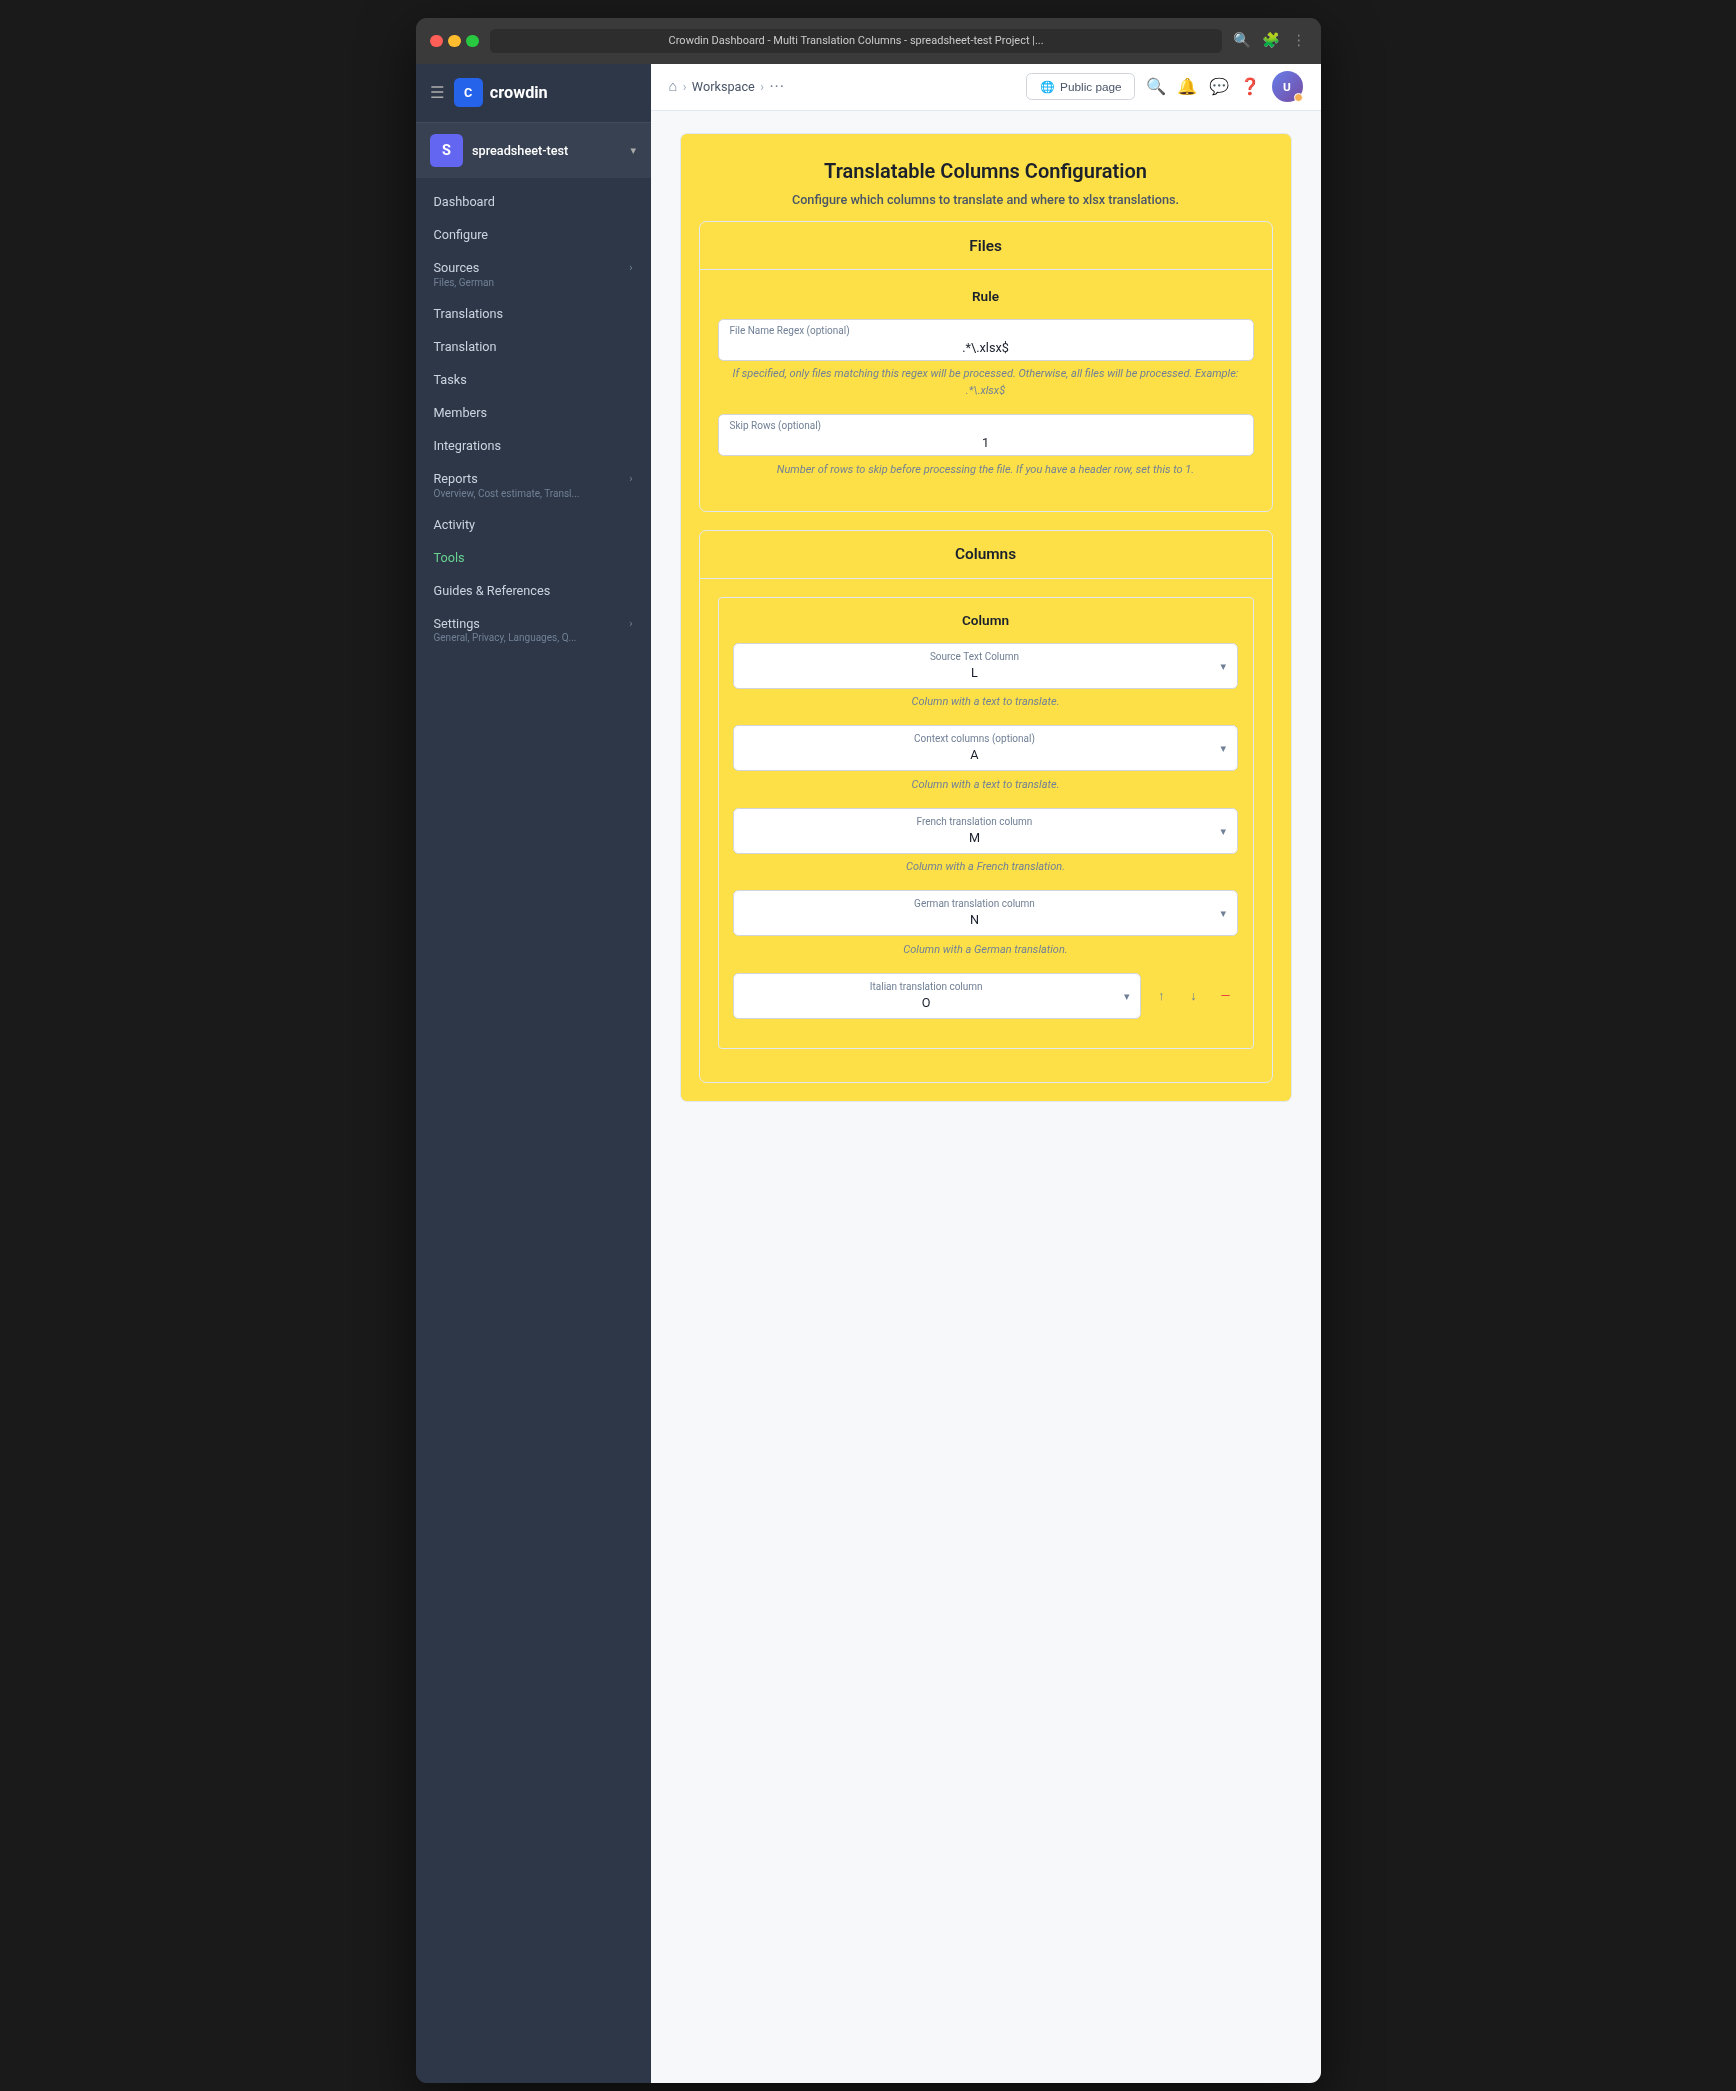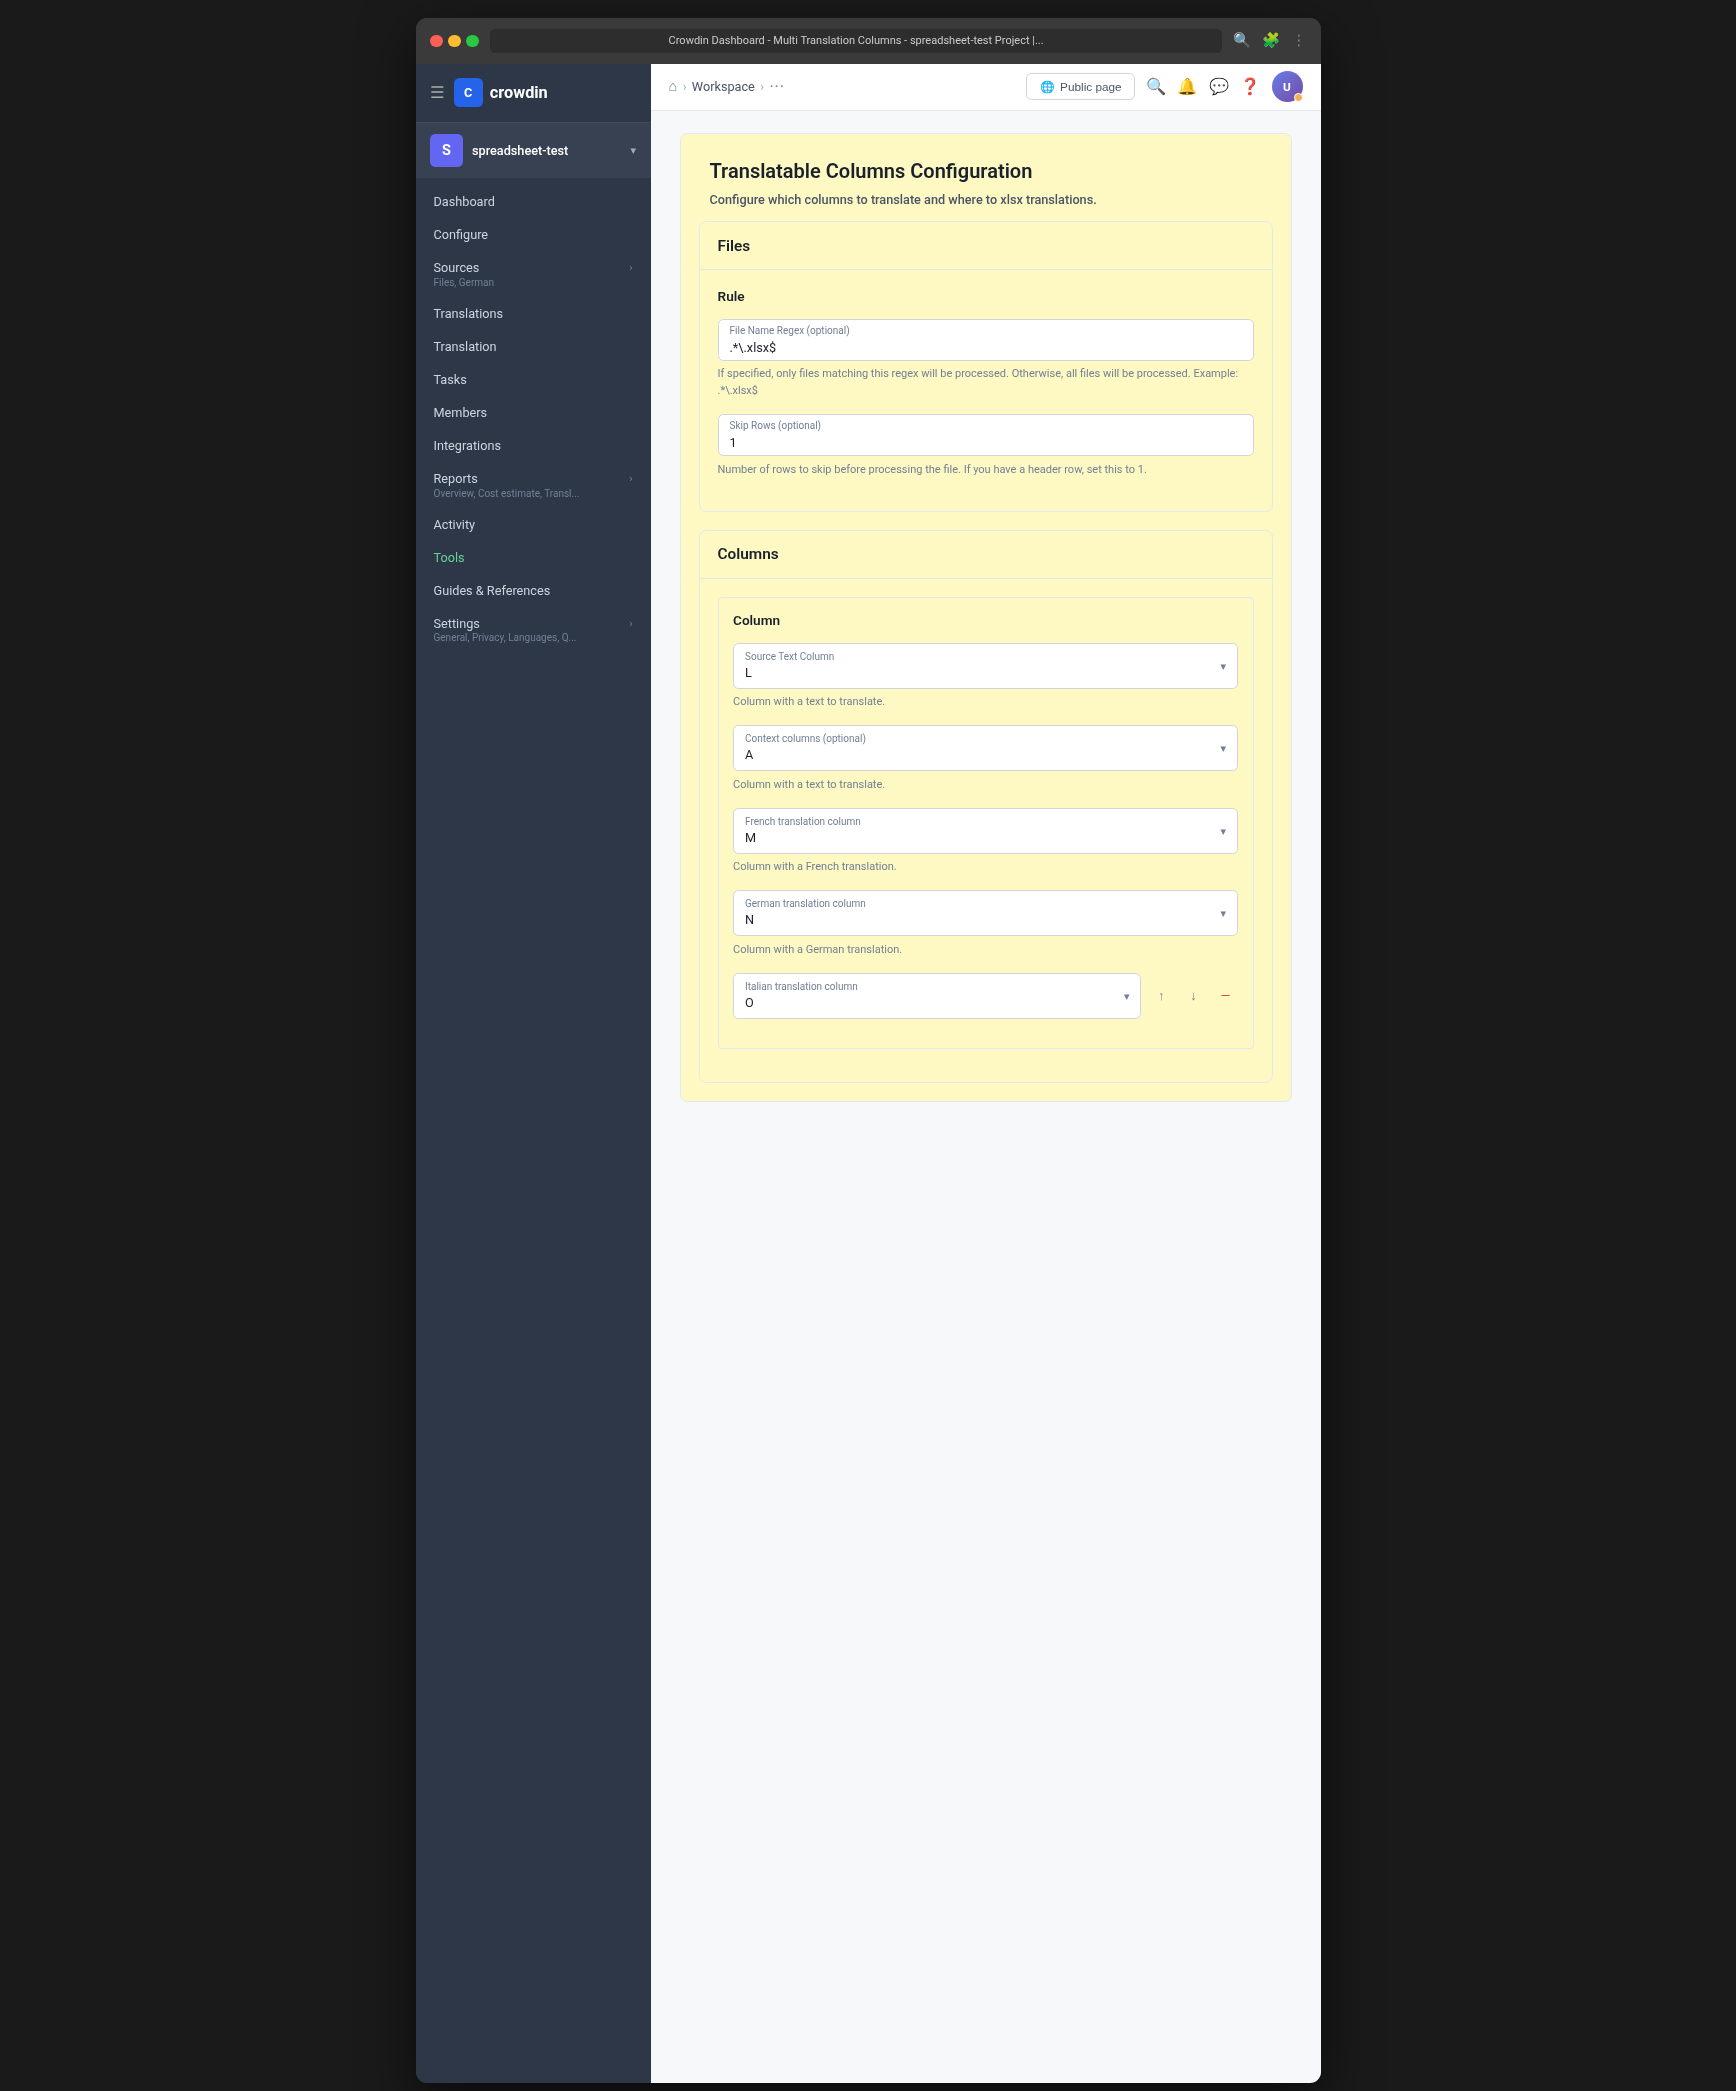--- a/index.html
+++ b/index.html
@@ -219,25 +219,26 @@
     }
 
     
     .main-content {
       flex: 1;
       background: #f7f8fa;
       overflow-y: auto;
       padding: 22px 29px;
     }
     .page-card {
-      background: #fef9c3;
+      background: #fde047;
       border-radius: 7.2px;
       border: 0.9px solid #e2e8f0;
       overflow: hidden;
       max-width: 651px;
+      text-align: center;
     }
     .page-card-header {
       padding: 25px 29px 14.5px;
     }
     .page-title {
       font-size: 20px;
       font-weight: 600;
       color: #1a202c;
       margin-bottom: 9px;
     }
@@ -294,20 +295,21 @@
       font-size: 12.7px;
       color: #1a202c;
       padding-top: 12.7px;
       display: block;
     }
     .field-hint {
       font-size: 11px;
       color: #718096;
       margin-top: 5.4px;
       line-height: 1.5;
+      font-style: italic;
     }
     
     .select-container {
       position: relative;
       border: 0.9px solid #d1d5db;
       border-radius: 5.4px;
       padding: 7.2px 33px 7.2px 11px;
       background: white;
       cursor: pointer;
     }

